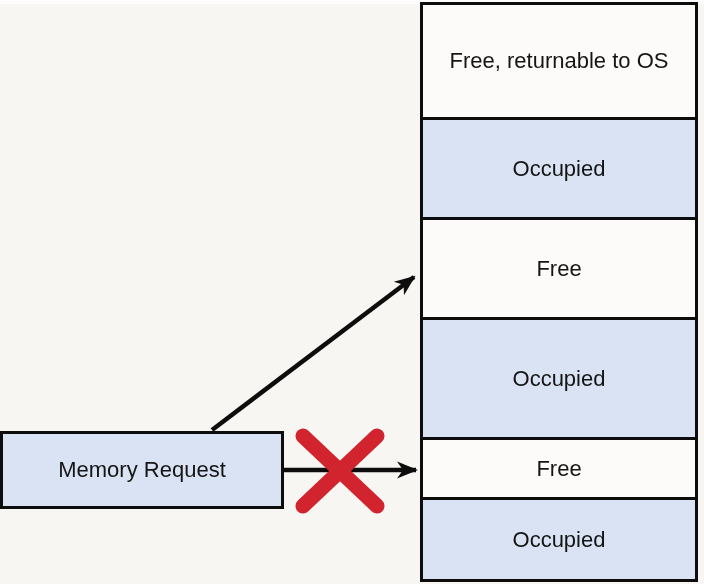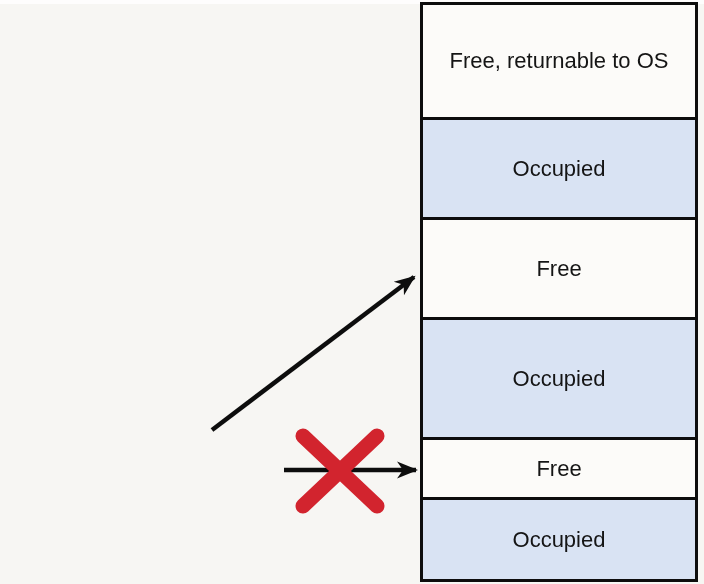--- a/index.html
+++ b/index.html
@@ -75,20 +75,23 @@
     <line class="arrow-line" x1="212" y1="430" x2="414" y2="277" marker-end="url(#ah)"></line>
 
     <line class="arrow-line" x1="284" y1="470" x2="416" y2="470" marker-end="url(#ah)"></line>
 
     <g>
       <line class="x-line" x1="303" y1="436" x2="377" y2="506"></line>
       <line class="x-line" x1="377" y1="436" x2="303" y2="506"></line>
     </g>
   </svg>
 
+  <div class="request-box">
+    <span>Memory Request</span>
+  </div>
 
   <div class="memory-map">
     <div class="mem-block h1" style="background: rgb(252, 251, 249);">
       <span>Free, returnable to OS</span>
     </div>
     <div class="mem-block h2" style="background: rgb(217, 227, 243);">
       <span>Occupied</span>
     </div>
     <div class="mem-block h3" style="background: rgb(252, 251, 249);">
       <span>Free</span>

